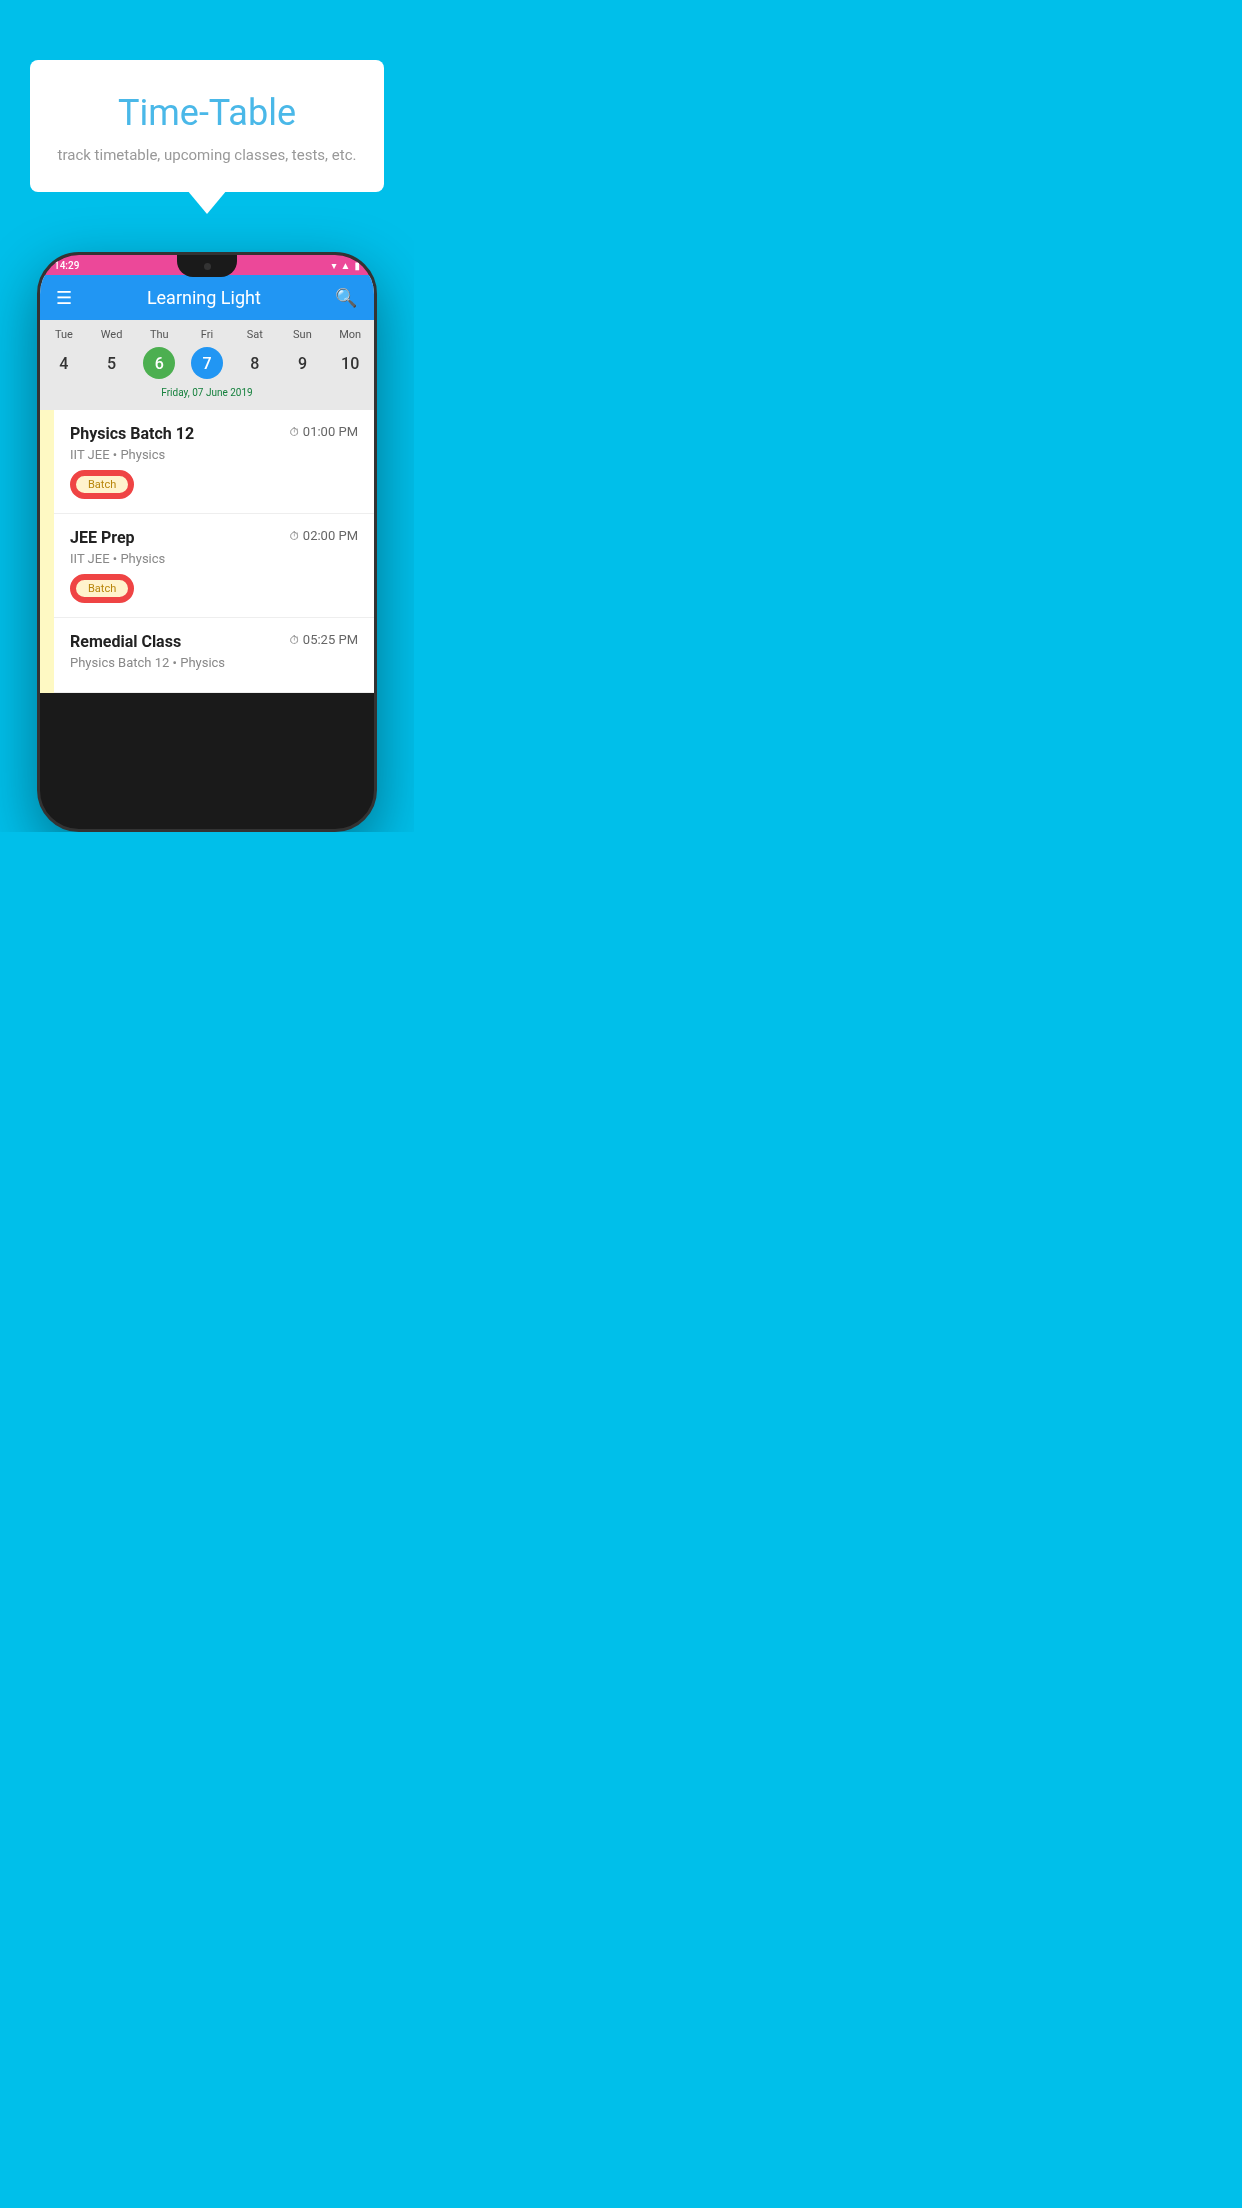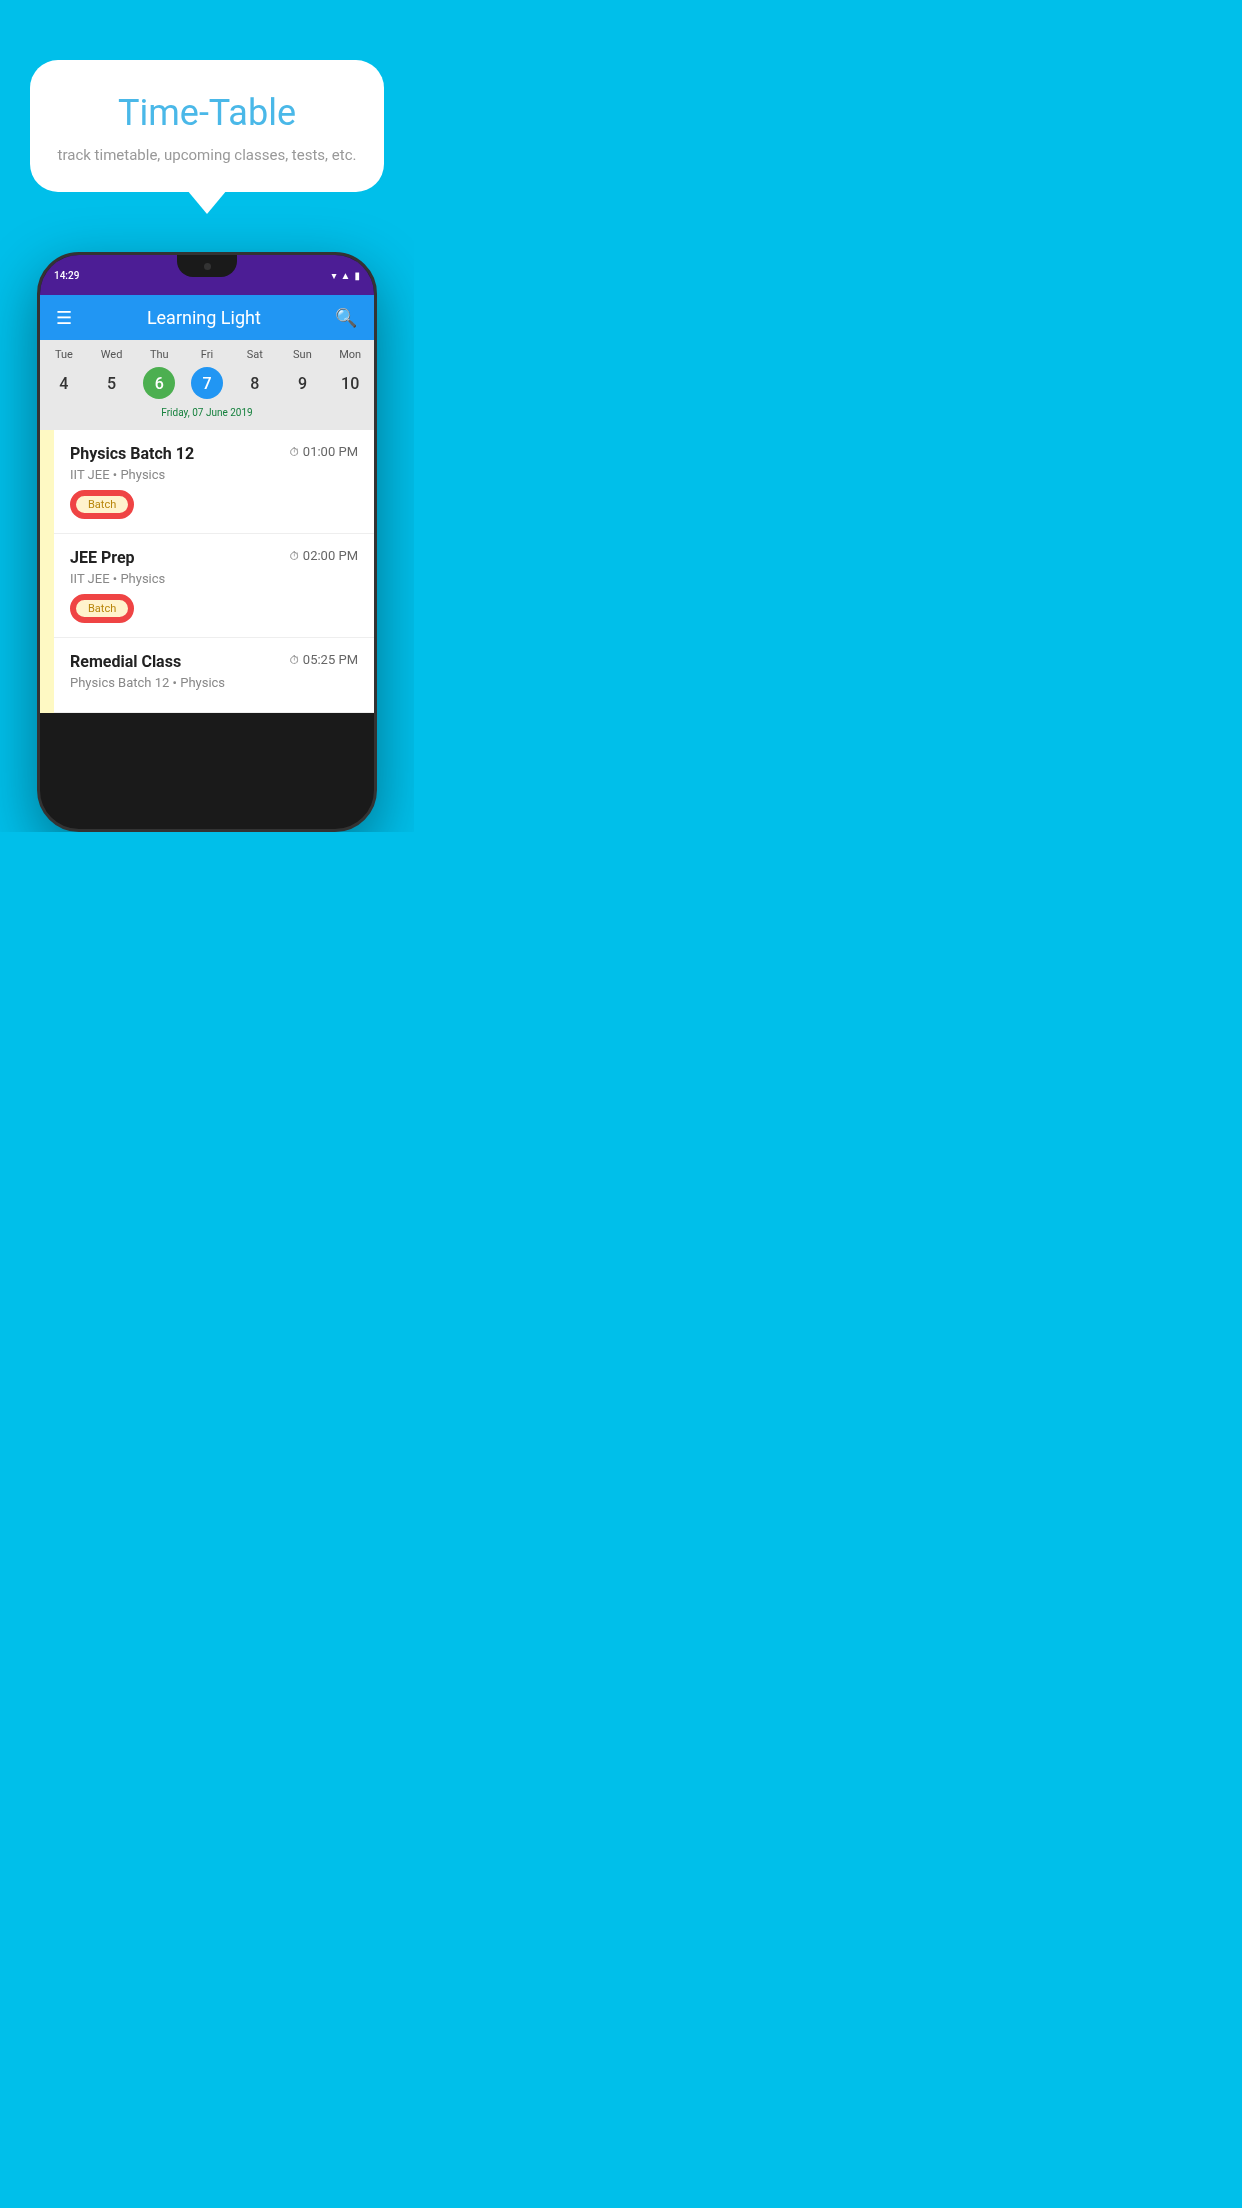--- a/index.html
+++ b/index.html
@@ -12,21 +12,21 @@
       font-family: 'Roboto', Arial, sans-serif;
       display: flex;
       flex-direction: column;
       align-items: center;
       overflow-x: hidden;
     }
 
     
     .tooltip-card {
       background: white;
-      border-radius: 28px;
+      border-radius: 8px;
       padding: 32px 28px 28px;
       margin: 60px 24px 0;
       position: relative;
       text-align: center;
     }
     .tooltip-card::after {
       content: '';
       position: absolute;
       bottom: -22px;
       left: 50%;
@@ -63,22 +63,22 @@
       border-radius: 42px;
       padding: 0;
       position: relative;
       box-shadow: 0 20px 60px rgba(0,0,0,0.4);
       overflow: hidden;
       border: 3px solid #333;
     }
 
     
     .phone-notch {
-      background: #4c1d95;
-      height: 40px;
+      background: #ec4899;
+      height: 20px;
       display: flex;
       align-items: center;
       justify-content: space-between;
       padding: 4px 14px;
       position: relative;
     }
     .notch-cutout {
       position: absolute;
       top: 0;
       left: 50%;

